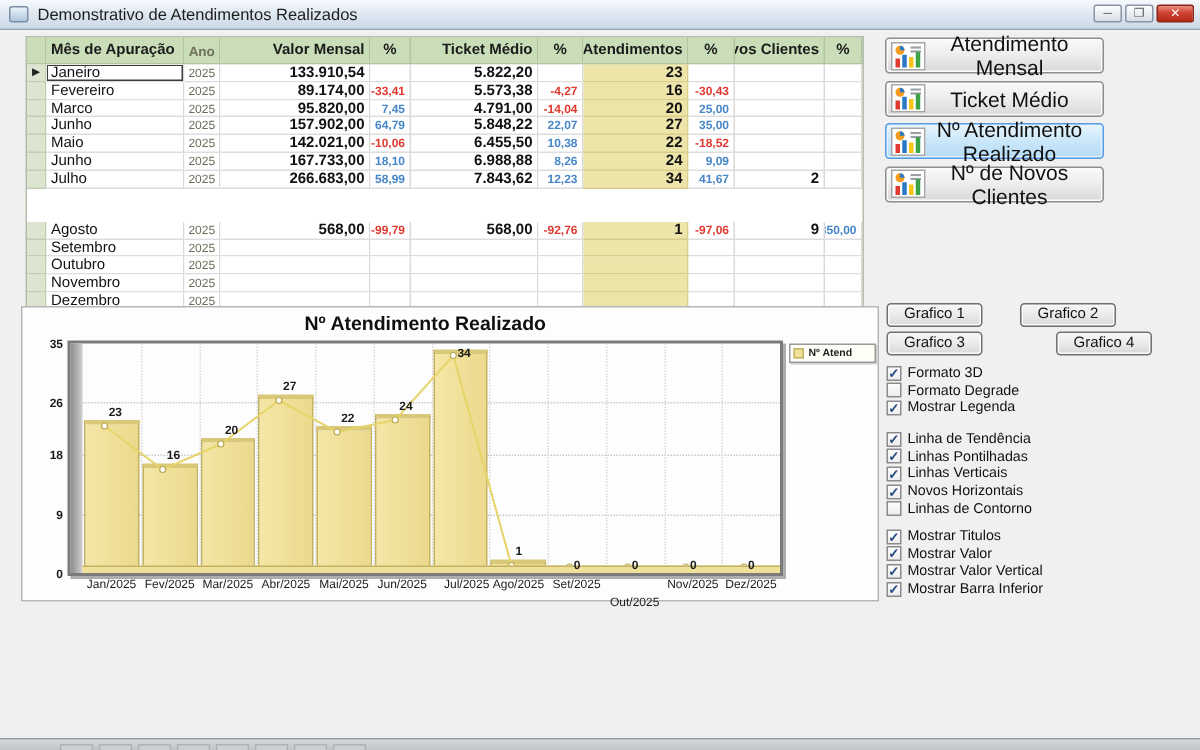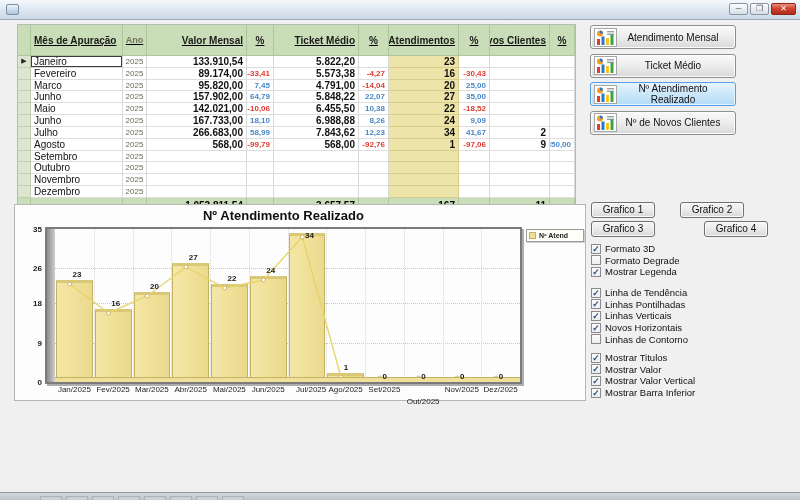--- a/index.html
+++ b/index.html
@@ -58,46 +58,47 @@
   .legend{position:absolute;left:511px;top:24px;width:58px;height:13px;border:1px solid #9A9A9A;
     background:#FFFFF8;box-shadow:1px 1px 0 #CFCFCF;display:flex;align-items:center;gap:3px;padding:0 2px;}
   .legend-swatch{width:7px;height:7px;background:#EFE19A;border:1px solid #C3B264;}
   .legend-text{font-size:7px;font-weight:bold;color:#222;}
   
   .side-btn{position:absolute;left:590px;width:146px;height:24px;border:1px solid #8E8E8E;border-radius:3px;
     background:linear-gradient(#F9F9F9,#EEEEEE 45%,#D9D9D9);display:flex;align-items:center;cursor:default;
     box-shadow:inset 0 0 0 1px #FCFCFC;}
   .side-btn.active{background:linear-gradient(#E9F5FD,#CDE8FA 45%,#B5DBF5);border-color:#569DE5;box-shadow:inset 0 0 0 1px #E3F3FD;}
   .side-btn .icon{width:23px;height:19px;margin:0 4px 0 3px;border:1px solid #A7A7A7;background:#fff;flex:none;}
-  .side-btn .lbl{flex:1;text-align:center;padding-right:10px;font-size:10px;color:#111;}
+  .side-btn .lbl{flex:1;text-align:center;padding-right:10px;font-size:14px;color:#111;}
   .g-btn{position:absolute;width:64px;height:16px;border:1px solid #707070;border-radius:3px;font-size:10px;color:#111;
     text-align:center;line-height:14px;background:linear-gradient(#F5F5F5,#ECECEC 45%,#D8D8D8);box-shadow:inset 0 0 0 1px #FAFAFA;}
   .cb-group{position:absolute;left:591px;display:flex;flex-direction:column;}
   .cb-item{display:flex;align-items:center;gap:4px;height:11.6px;font-size:9.5px;color:#111;}
   .cb-box{width:10px;height:10px;flex:none;border:1px solid #8B8B8B;background:linear-gradient(#FCFCFC,#EDEDED);
     font-size:9px;line-height:8px;text-align:center;color:#2B4F81;font-weight:bold;}
   
   .bottom-strip{position:absolute;left:0;top:492px;width:800px;height:8px;
     background:linear-gradient(#D4D8DC,#BFC4C9);border-top:1px solid #9299A0;}
   .bs-box{position:absolute;top:3px;height:5px;border:1px solid #AEB3B8;border-bottom:none;background:#CBD0D4;}
 </style>
 </head>
 <body>
 
 <div class="titlebar">
   <span class="win-icon"></span>
+  <span class="title-text">Demonstrativo de Atendimentos Realizados</span>
   <span class="win-controls">
     <span class="win-btn">─</span>
     <span class="win-btn">❐</span>
     <span class="win-btn close">✕</span>
   </span>
 </div>
 
 <div class="grid" id="grid">
-    <div class="grid-row header" style="height: 31px; text-decoration: underline;">
+    <div class="grid-row header" style="height: 18px;">
       <div class="cell selcol"></div>
       <div class="cell ">Mês de Apuração</div>
       <div class="cell c ano">Ano</div>
       <div class="cell r">Valor Mensal</div>
       <div class="cell c">%</div>
       <div class="cell r">Ticket Médio</div>
       <div class="cell c">%</div>
       <div class="cell r">Nº Atendimentos</div>
       <div class="cell c">%</div>
       <div class="cell r">Novos Clientes</div>
@@ -189,21 +190,21 @@
       <div class="cell ano">2025</div>
       <div class="cell r num">266.683,00</div>
       <div class="cell r pct pos">58,99</div>
       <div class="cell r num">7.843,62</div>
       <div class="cell r pct pos">12,23</div>
       <div class="cell r num atendcol">34</div>
       <div class="cell r pct pos">41,67</div>
       <div class="cell r num">2</div>
       <div class="cell r pct"></div>
     </div>
-    <div class="grid-row" style="height: 11.83px;">
+    <div class="grid-row" style="height: 11.83px; margin-top: 22px;">
       <div class="cell selcol c"></div>
       <div class="cell month">Agosto</div>
       <div class="cell ano">2025</div>
       <div class="cell r num">568,00</div>
       <div class="cell r pct neg">-99,79</div>
       <div class="cell r num">568,00</div>
       <div class="cell r pct neg">-92,76</div>
       <div class="cell r num atendcol">1</div>
       <div class="cell r pct neg">-97,06</div>
       <div class="cell r num">9</div>

